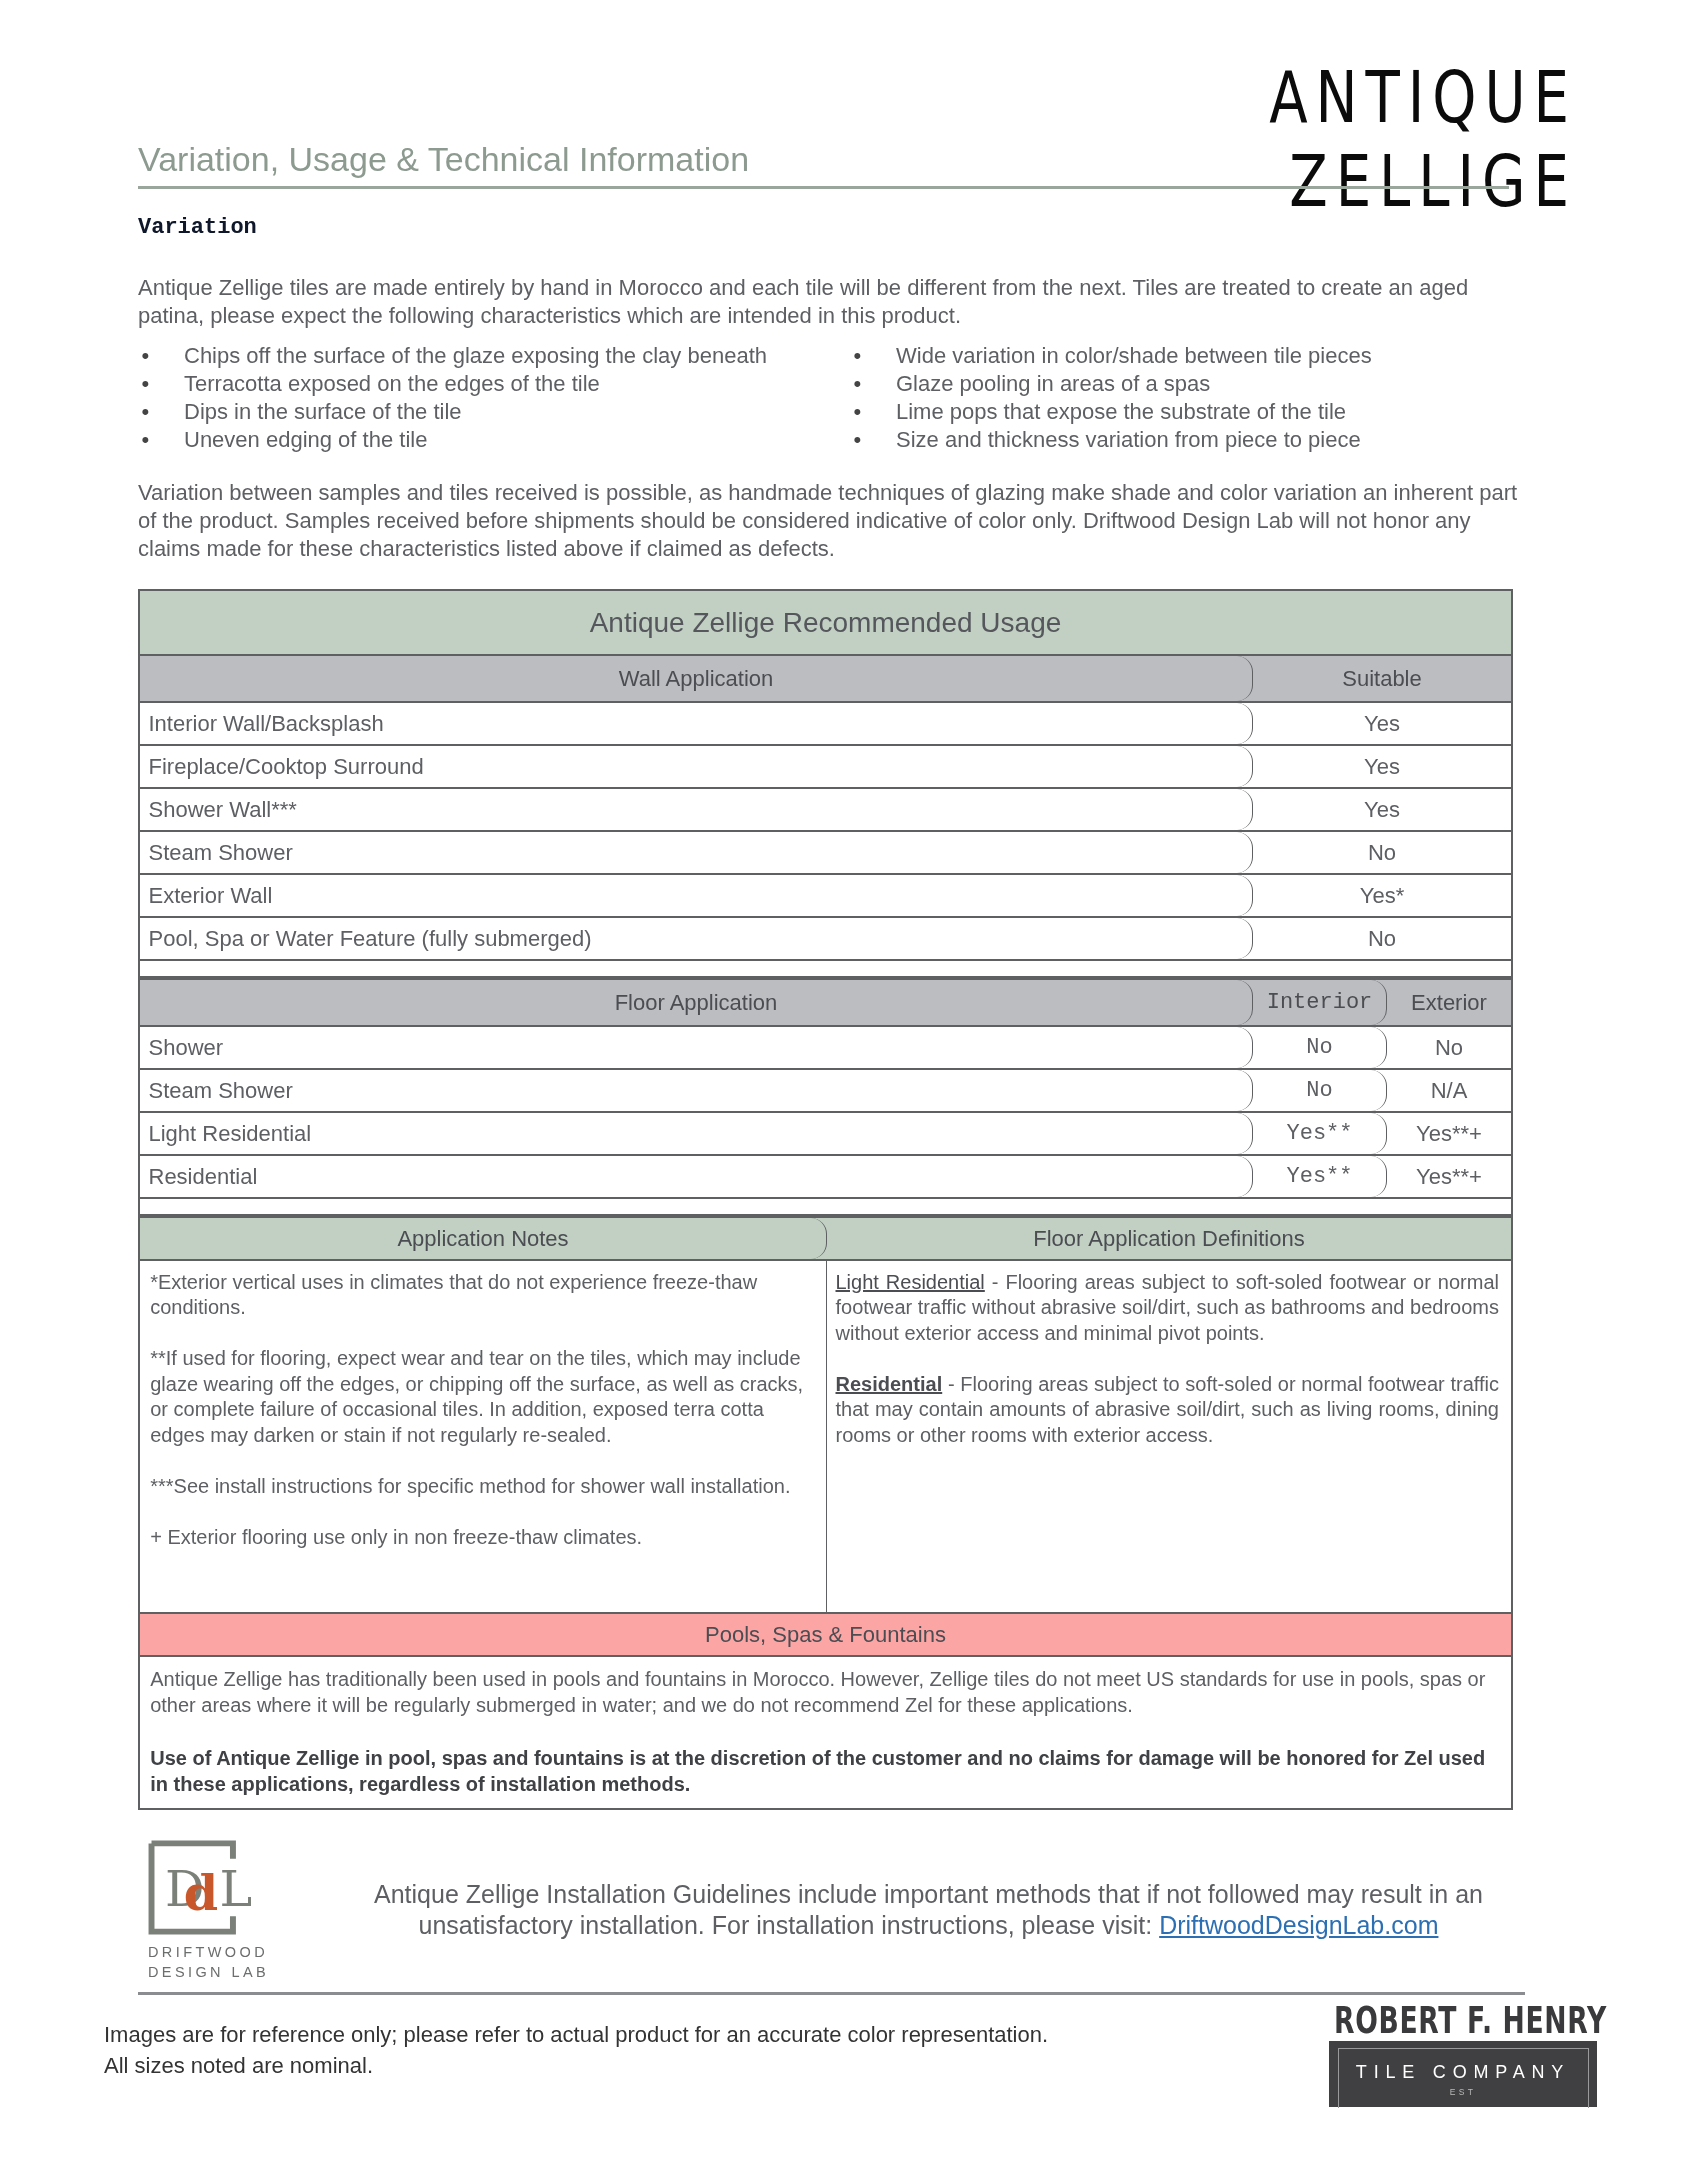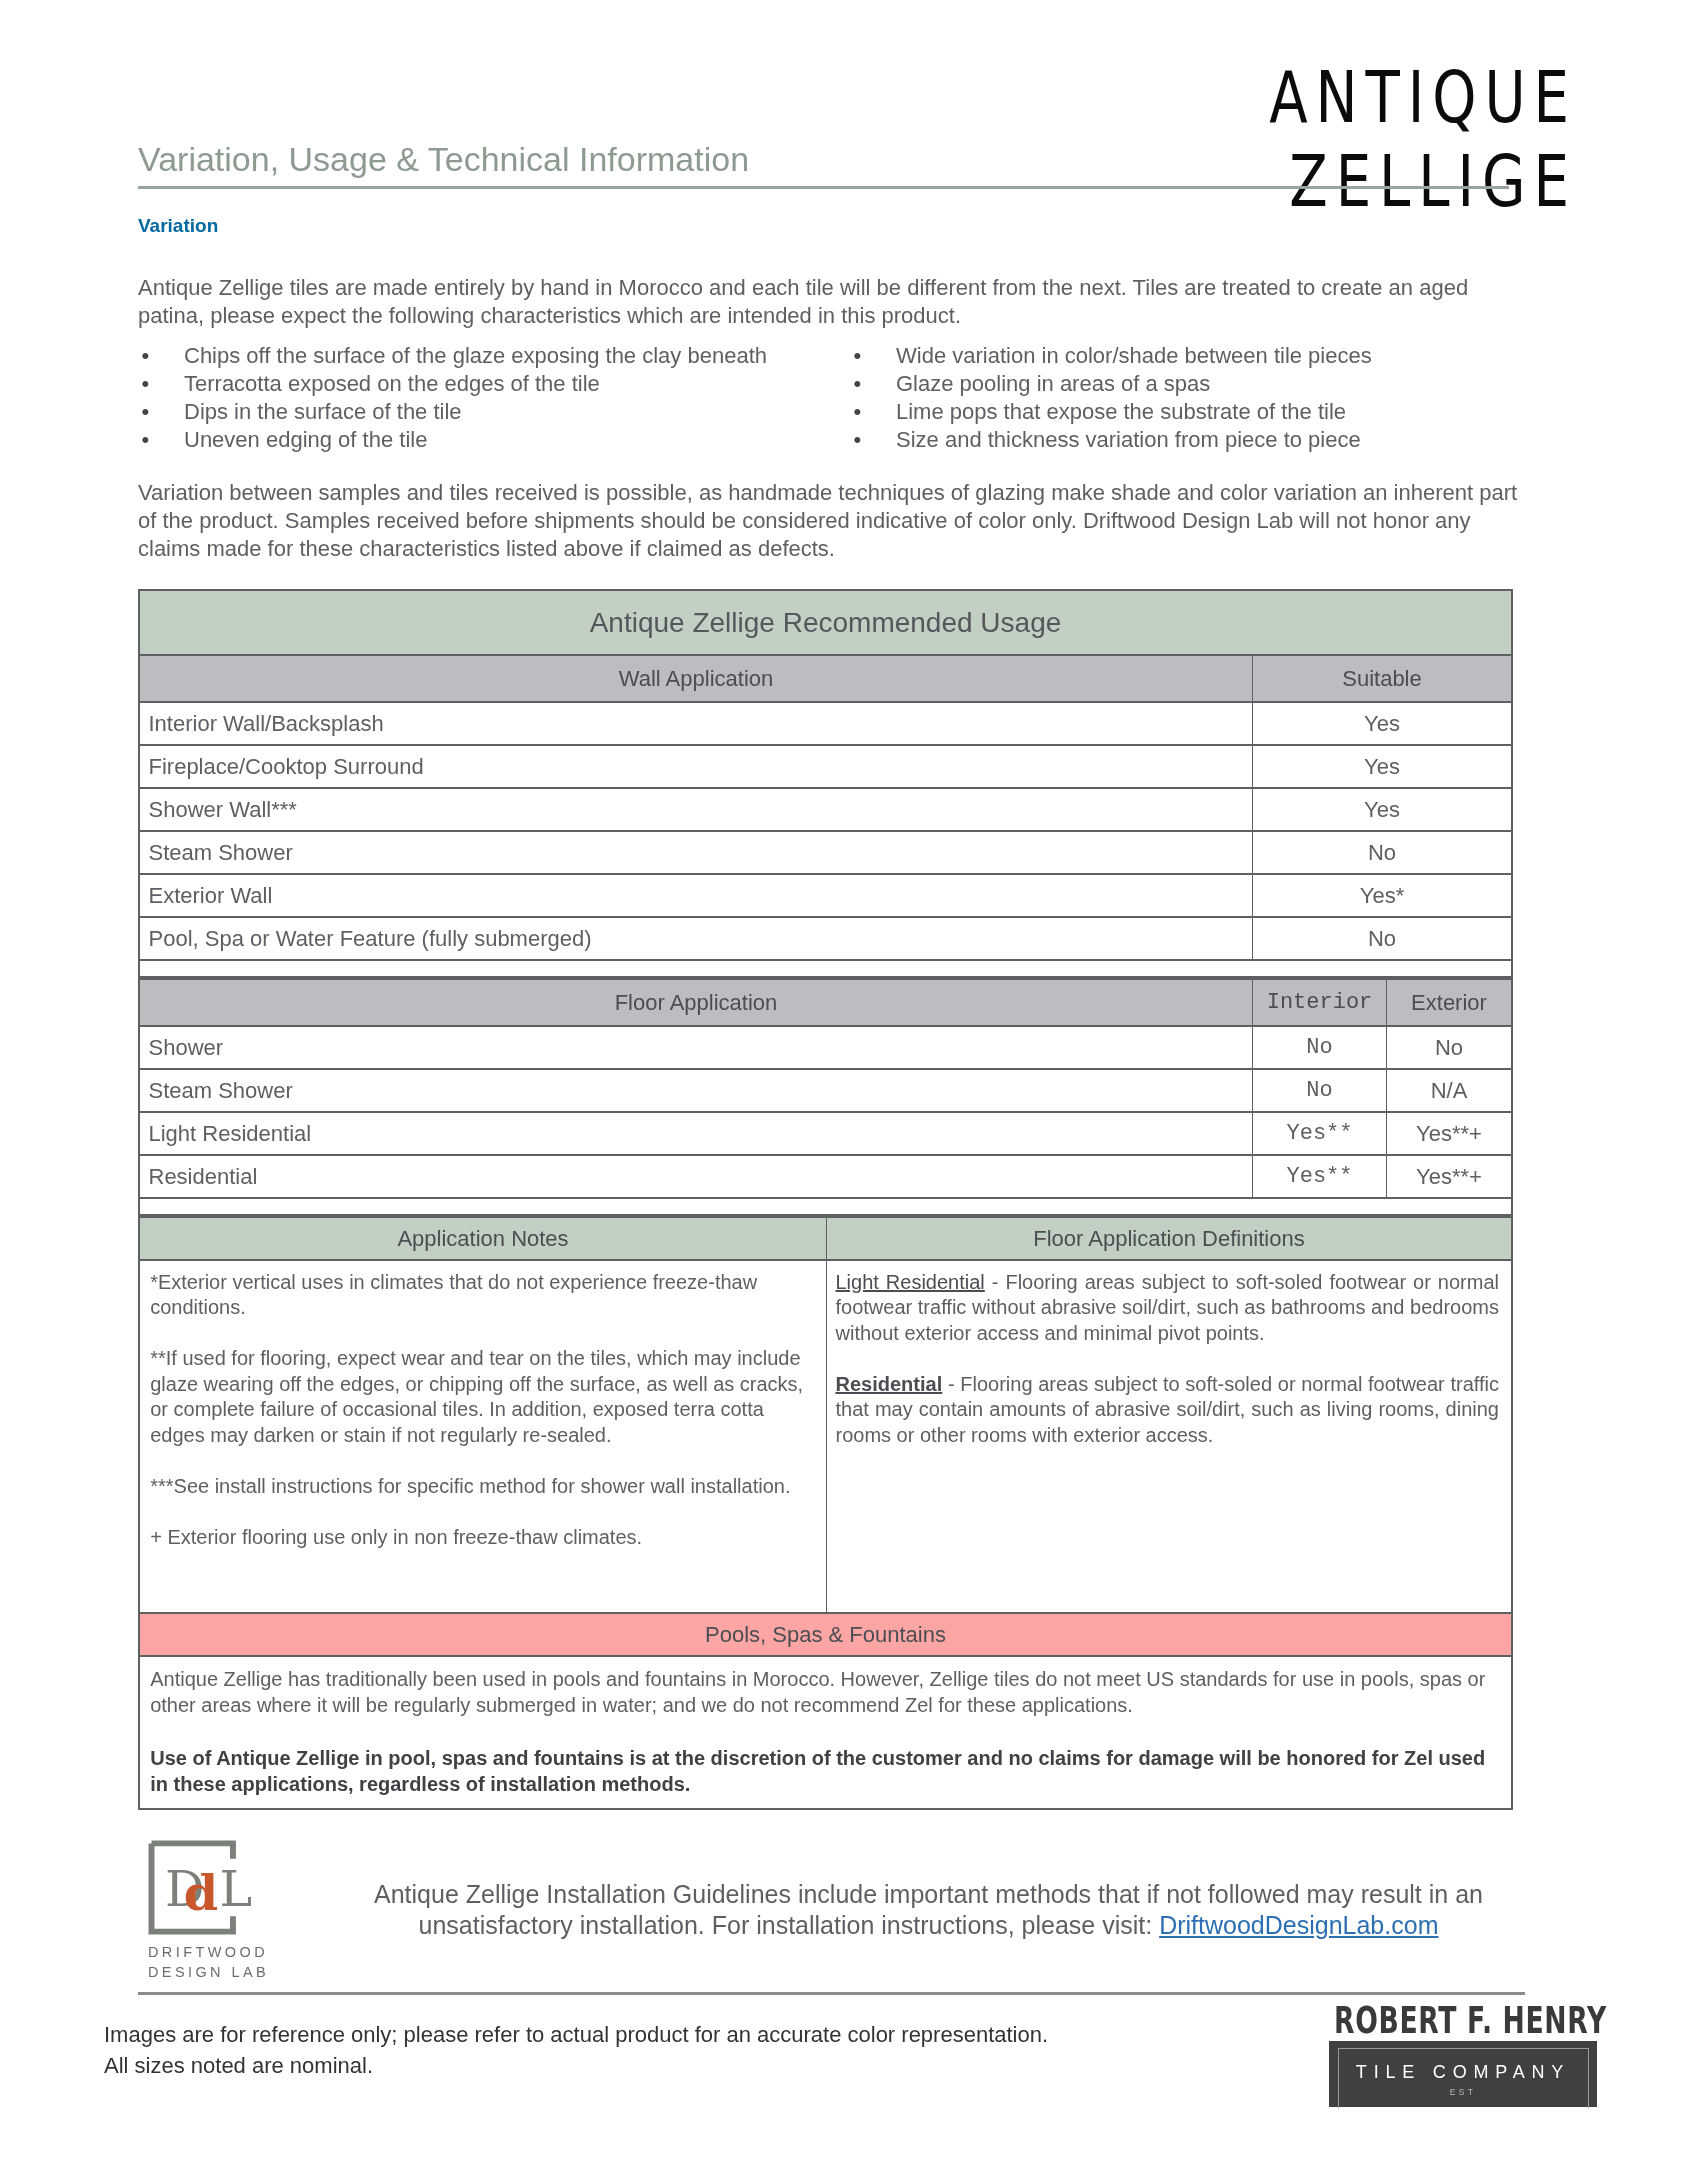--- a/index.html
+++ b/index.html
@@ -11,36 +11,36 @@
     font-family: "DejaVu Sans", sans-serif; font-size: 72px; letter-spacing: 10.2px;
     color: #0b0b0b; transform: scaleX(0.78); transform-origin: right center; font-weight: 400;
   }
   .section-title {
     position: absolute; left: 138px; top: 140px; font-size: 34px; color: #8d9a90;
   }
   .section-rule {
     position: absolute; left: 138px; top: 186px; width: 1371px; height: 2.6px; background: #9aa59c;
   }
   .sub-heading {
-    position: absolute; left: 138px; top: 215px; font-size: 19px; font-weight: 700; color: #0369a1;
+    position: absolute; left: 138px; top: 215px; font-size: 22px; font-weight: 700; color: #0f172a; font-family: Liberation Mono, monospace;
   }
   .para { position: absolute; left: 138px; width: 1380px; font-size: 22px; line-height: 28px; color: #5d5f63; }
   .bullets { position: absolute; top: 342px; font-size: 22px; line-height: 28px; color: #5d5f63; list-style: none; }
   .bullets li { position: relative; padding-left: 46px; white-space: nowrap; }
   .bullets li .dot { position: absolute; left: 3.4px; top: 0; color: #444; }
   .bullets.left { left: 138px; }
   .bullets.right { left: 850px; }
 
   
   .usage { position: absolute; left: 138px; top: 589px; width: 1375px; border: 2.6px solid #5f6062; background: #fff; }
   .band { display: flex; align-items: center; justify-content: center; }
   .band-title { height: 65px; background: #c2d0c3; font-size: 28px; color: #55575c; border-bottom: 2.6px solid #5f6062; }
   .hdr-row { display: flex; height: 47px; background: #bcbdc1; border-bottom: 2.6px solid #5f6062; font-size: 22px; color: #4b4d52; }
   .row { display: flex; height: 43px; border-bottom: 2.6px solid #5f6062; font-size: 22px; color: #5d5f63; }
-  .cell { display: flex; align-items: center; height: 100%; }
+  .cell { display: flex; align-items: center; height: 100%; border-radius: 16px; }
   .c-main { flex: 0 0 1113px; border-right: 1.7px solid #5f6062; padding-left: 8.5px; }
   .c-main.center { justify-content: center; padding-left: 0; }
   .c-suit { flex: 1; justify-content: center; }
   .c-fmain { flex: 0 0 1113px; border-right: 1.7px solid #5f6062; padding-left: 8.5px; }
   .c-fmain.center { justify-content: center; padding-left: 0; }
   .c-int { flex: 0 0 134px; border-right: 1.7px solid #5f6062; justify-content: center; font-family: Liberation Mono, monospace; }
   .c-ext { flex: 1; justify-content: center; }
   .spacer { height: 19px; border-bottom: 4.3px solid #5f6062; }
   .notes-hdr { display: flex; height: 43px; background: #c2d0c3; border-bottom: 2.6px solid #5f6062; font-size: 22px; color: #4b4d52; }
   .notes-hdr .cell { justify-content: center; }

